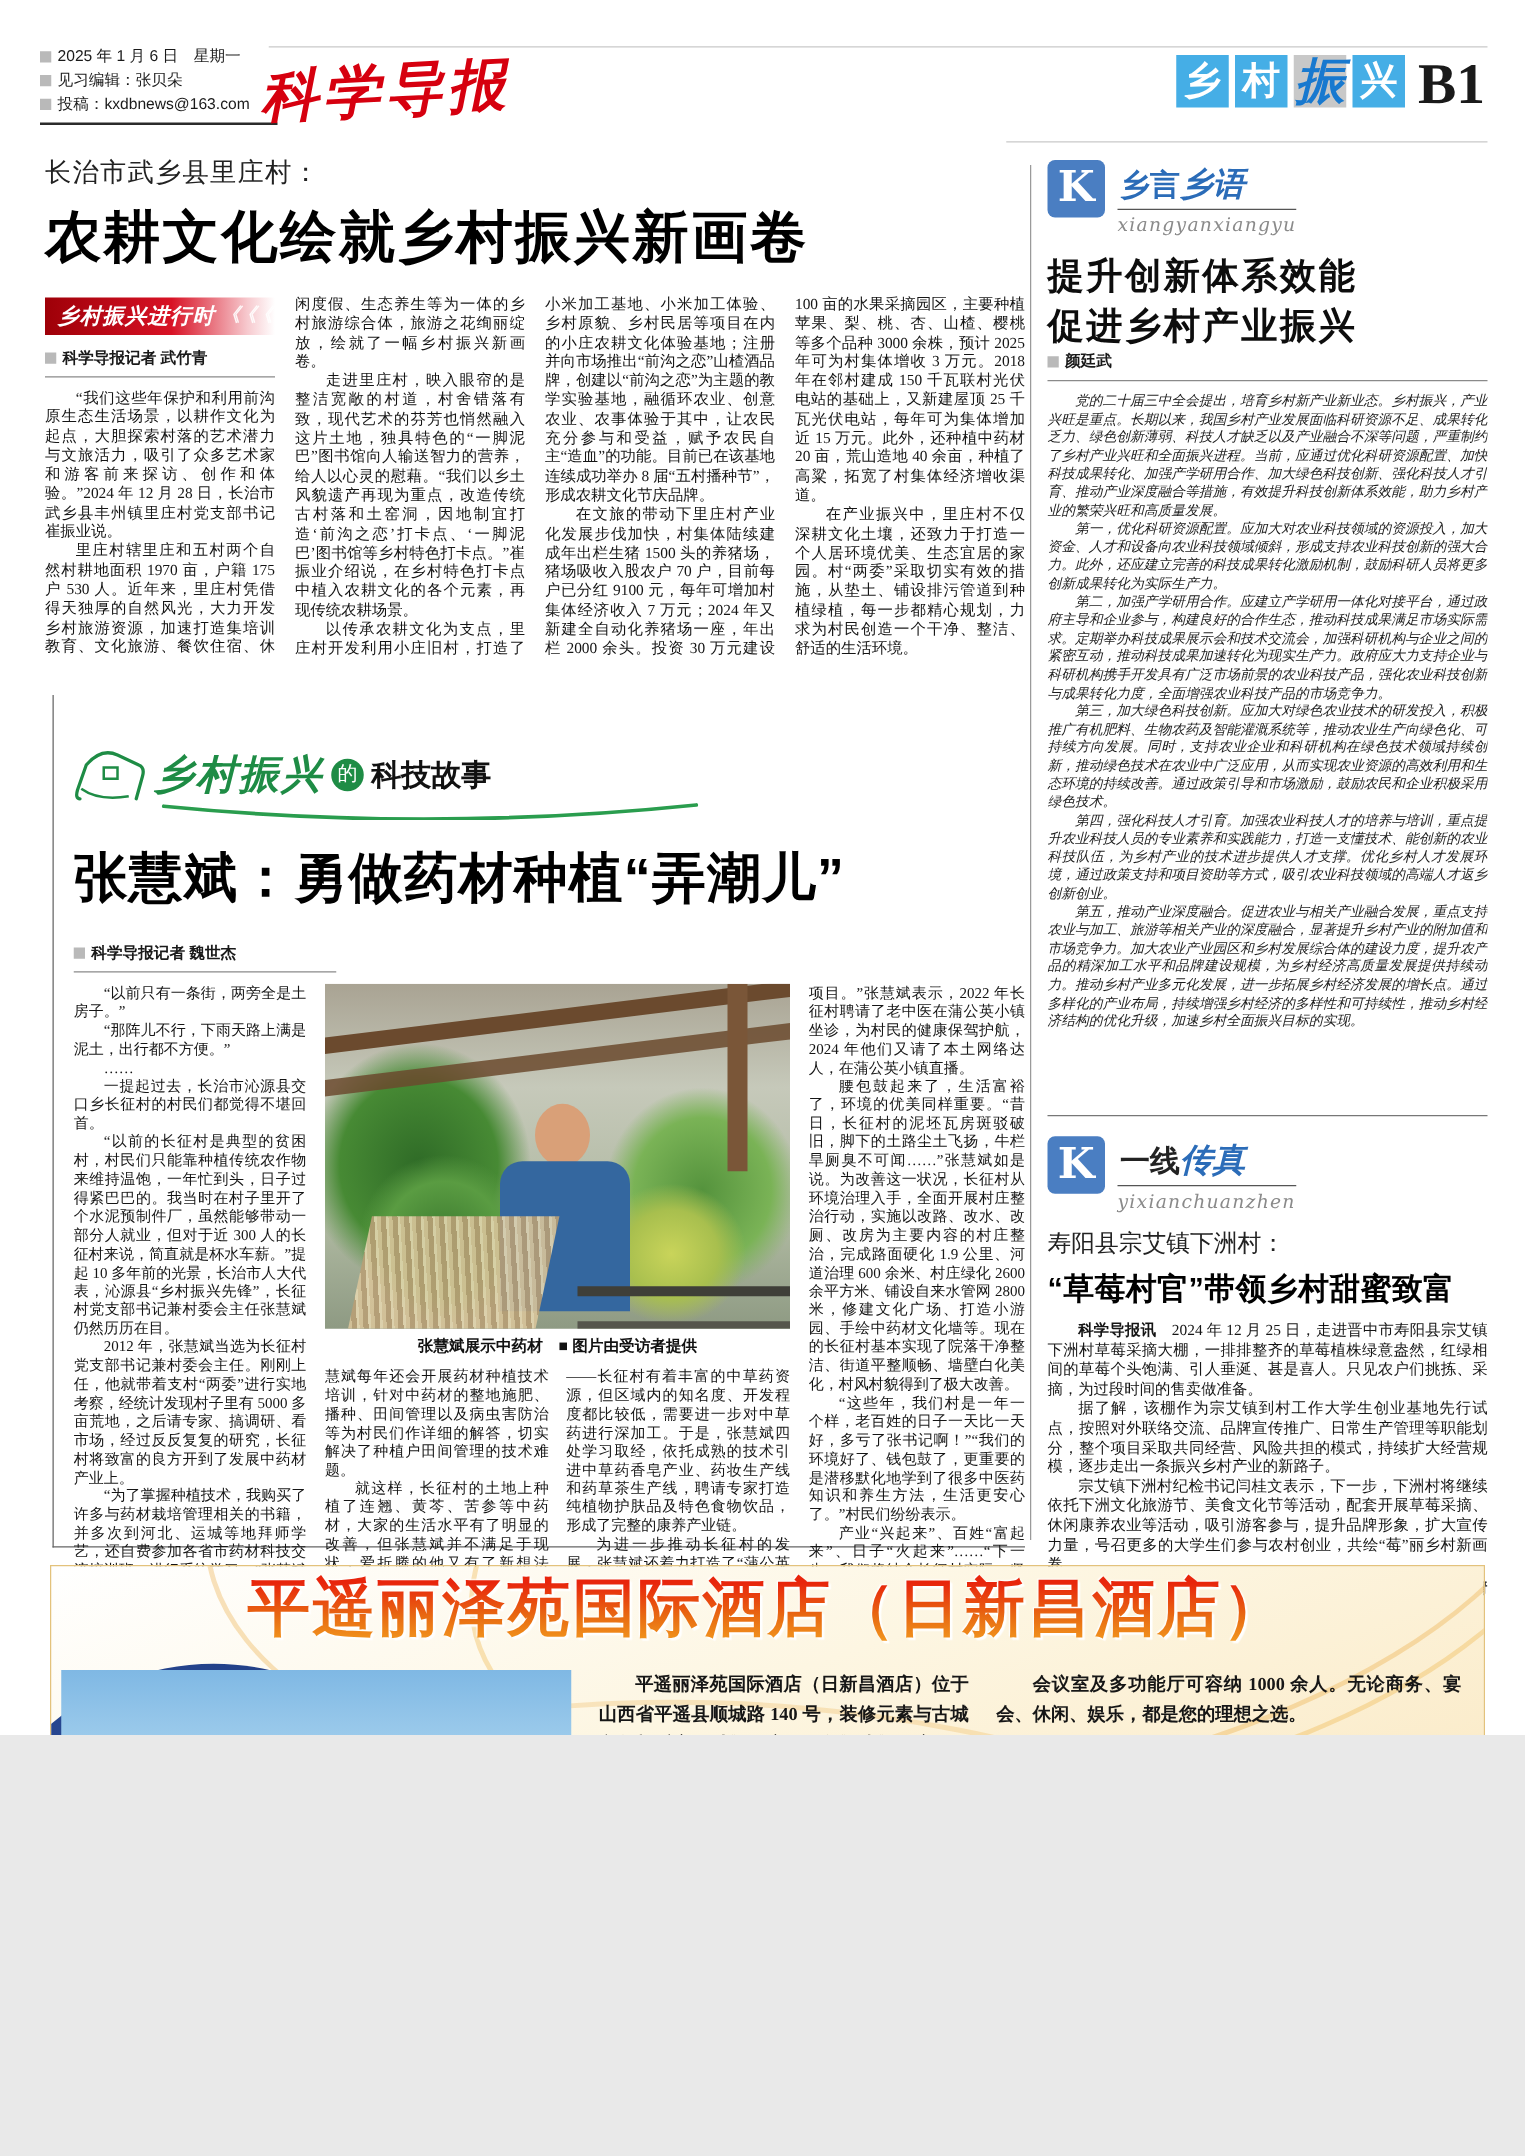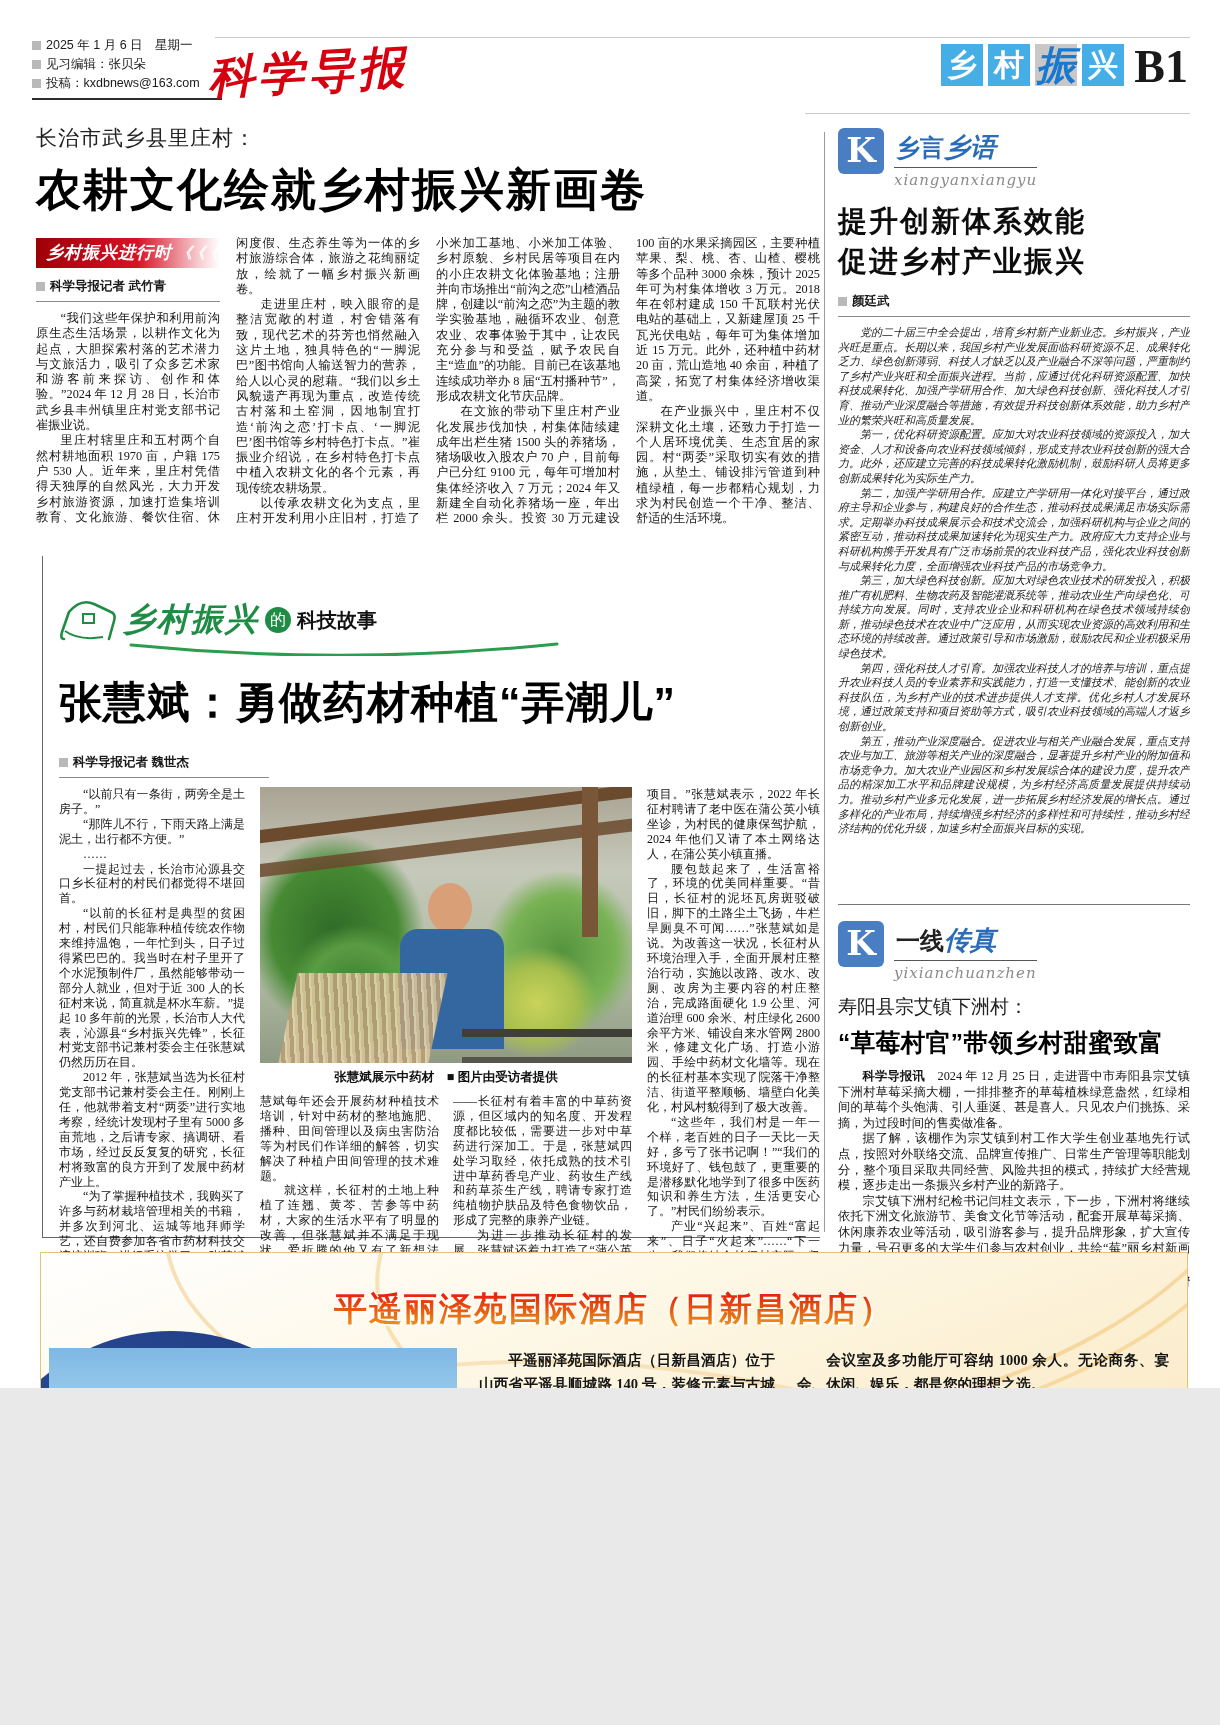--- a/index.html
+++ b/index.html
@@ -34,36 +34,36 @@
   
   .vrule { position:absolute; left:824px; top:132px; width:1px; height:1100px; background:#9a9a9a; }
   .sidebar { position:absolute; left:838px; top:128px; width:352px; }
   .klogo { display:flex; align-items:flex-start; gap:10px; margin-bottom:12px; }
   .kbox { width:46px; height:46px; background:#4a7ec2; border-radius:6px; color:#fff; font-family:"DejaVu Serif", serif; font-weight:bold; font-size:34px; line-height:44px; text-align:center; flex:0 0 auto; }
   .klogo .ltitle { border-bottom:1.5px solid #555; padding:2px 14px 2px 2px; font-size:24px; font-weight:bold; color:#2b6cb8; font-family:"Liberation Sans", sans-serif; }
   .klogo .script { font-family:"DejaVu Serif", serif; font-style:italic; color:#2b6cb8; font-size:26px; font-weight:bold; }
   .klogo .pinyin { font-family:"DejaVu Serif", serif; font-style:italic; color:#8a8a8a; font-size:15px; letter-spacing:1px; margin-top:3px; }
   .klogo .dark { color:#222; }
   .essay-h { font-family:"Liberation Sans", sans-serif; font-weight:bold; font-size:29px; line-height:40px; color:#0d0d0d; letter-spacing:2px; }
-  .sidebar .byline { margin-top:12px; width:100%; }
+  .sidebar .byline { margin-top:0; width:100%; }
   .essay-body { height:566px; overflow:hidden; }
   .essay-body p { font-family:"DejaVu Serif", serif; font-style:italic; font-size:11px; line-height:14.6px; text-align:justify; text-indent:2em; color:#1c1c1c; }
   .sec-rule { height:1px; background:#777; margin:12px 0 16px 0; }
   .fl-kicker { font-family:"Liberation Sans", sans-serif; font-size:19px; color:#222; margin:4px 0 6px 0; }
   .fl-head { font-family:"Liberation Sans", sans-serif; font-weight:900; font-size:24.5px; color:#000; margin-bottom:10px; letter-spacing:0.5px; }
   .fl-body p { font-size:12.3px; line-height:15.6px; text-align:justify; text-indent:2em; color:#151515; }
   .news-label { font-weight:bold; font-family:"Liberation Sans", sans-serif; }
   .authors { text-align:right; font-weight:bold; font-family:"Liberation Sans", sans-serif; font-size:12.5px; margin-top:2px; }
 
   
   .story { position:absolute; left:42px; top:556px; width:778px; height:682px; border-left:1px solid #666; border-bottom:1px solid #666; padding:8px 0 0 16px; }
   .slogo { display:flex; align-items:center; gap:6px; height:56px;margin-top:28px; }
   .slogo .gtitle { font-family:"DejaVu Serif", serif; font-style:italic; font-weight:bold; font-size:32px; color:#1e8c45; letter-spacing:2px; }
   .slogo .gde { display:inline-block; width:26px; height:26px; border-radius:50%; background:#1e8c45; color:#fff; font-size:16px; line-height:26px; text-align:center; font-family:"Liberation Sans", sans-serif; }
-  .slogo .gsuffix { font-family:"Liberation Sans", sans-serif; font-weight:900; font-size:20px; color:#111; }
+  .slogo .gsuffix { font-family:"Liberation Sans", sans-serif; font-weight:900; font-size:24px; color:#111; }
   .swash { margin:-6px 0 2px 70px; display:block; }
   .story h1 { font-family:"Liberation Sans", sans-serif; font-weight:900; font-size:43px; letter-spacing:1px; color:#000; margin:18px 0 22px 0; }
   .story .byline { width:210px; }
   .story-grid { display:flex; gap:15px; height:478px; overflow:hidden; }
   .s-col1 { width:186px; flex:0 0 auto; overflow:hidden; }
   .s-center { width:372px; flex:0 0 auto; display:flex; flex-direction:column; }
   .s-col3 { flex:1; overflow:hidden; }
   .story p { font-size:12px; line-height:14.9px; text-align:justify; text-indent:2em; color:#151515; }
   .story p.noind { text-indent:0; }
   .caption { font-size:12.5px; text-align:center; padding:6px 0 8px 0; color:#111; font-weight:bold; font-family:"Liberation Sans", sans-serif; }
@@ -87,21 +87,21 @@
   .fence2 { position:absolute; right:0; bottom:0; width:170px; height:6px; background:#55554c; }
 
   
   .ad { position:absolute; left:40px; top:1252px; width:1148px; height:443px; overflow:hidden; border:1px solid #e3c27c;
         background:linear-gradient(160deg,#ffffff 0%,#fdf6e2 35%,#fbeccb 65%,#f8e0ba 100%); }
   .swirl { position:absolute; border:4px solid rgba(233,160,40,.30); border-radius:50%; }
   .sw1 { width:1100px; height:520px; top:-330px; left:120px; transform:rotate(-6deg); }
   .sw2 { width:900px; height:430px; top:-240px; left:330px; transform:rotate(-9deg); border-color:rgba(240,185,80,.38); }
   .sw3 { width:1300px; height:700px; top:110px; left:-80px; transform:rotate(5deg); border-color:rgba(233,160,40,.22); }
   .disc { position:absolute; left:-70px; top:78px; width:400px; height:400px; border-radius:50%; background:radial-gradient(circle at 35% 35%,#2d4f9e,#16306e); }
-  .ad-head { position:relative; z-index:3; margin-top:34px; text-align:center; font-family:Liberation Sans, sans-serif; font-weight:900; font-size:33px; letter-spacing:2px; white-space:nowrap;
+  .ad-head { position:relative; z-index:3; text-align:center; font-family:Liberation Sans, sans-serif; font-weight:900; font-size:50px; letter-spacing:2px; white-space:nowrap;
              background:linear-gradient(180deg,#e8250c 20%,#e86a12 60%,#f5a623 100%); -webkit-background-clip:text; background-clip:text; color:transparent;
              filter:drop-shadow(2px 2px 0 rgba(255,255,255,.95)) drop-shadow(-1px -1px 0 rgba(255,255,255,.85)); }
   .ad-body { position:relative; z-index:2; display:flex; gap:22px; margin:16px 18px 0 8px; }
   .hotel { position:relative; flex:0 0 auto; width:408px; height:252px; overflow:hidden; background:linear-gradient(180deg,#7fb8e4 0%,#b7dcf2 42%,#e8f2f8 58%,#d7dde2 100%); }
   .hp-roof1 { position:absolute; left:34%; top:26%; width:32%; height:9%; background:#c9a04a; clip-path:polygon(8% 100%,22% 0,78% 0,92% 100%); }
   .hp-tier1 { position:absolute; left:36%; top:34%; width:28%; height:9%; background:#a8803c; }
   .hp-roof2 { position:absolute; left:22%; top:41%; width:56%; height:8%; background:#caa24a; clip-path:polygon(4% 100%,14% 0,86% 0,96% 100%); }
   .hp-body { position:absolute; left:24%; top:48%; width:52%; height:26%; background:repeating-linear-gradient(90deg,#9c7a3c 0 10px,#7a5c2c 10px 16px); }
   .hp-wing-l { position:absolute; left:6%; top:52%; width:20%; height:22%; background:repeating-linear-gradient(90deg,#a8875022 0,#9c7a3c 0 8px,#83662f 8px 13px); }
   .hp-wing-r { position:absolute; right:6%; top:52%; width:20%; height:22%; background:repeating-linear-gradient(90deg,#9c7a3c 0 8px,#83662f 8px 13px); }

